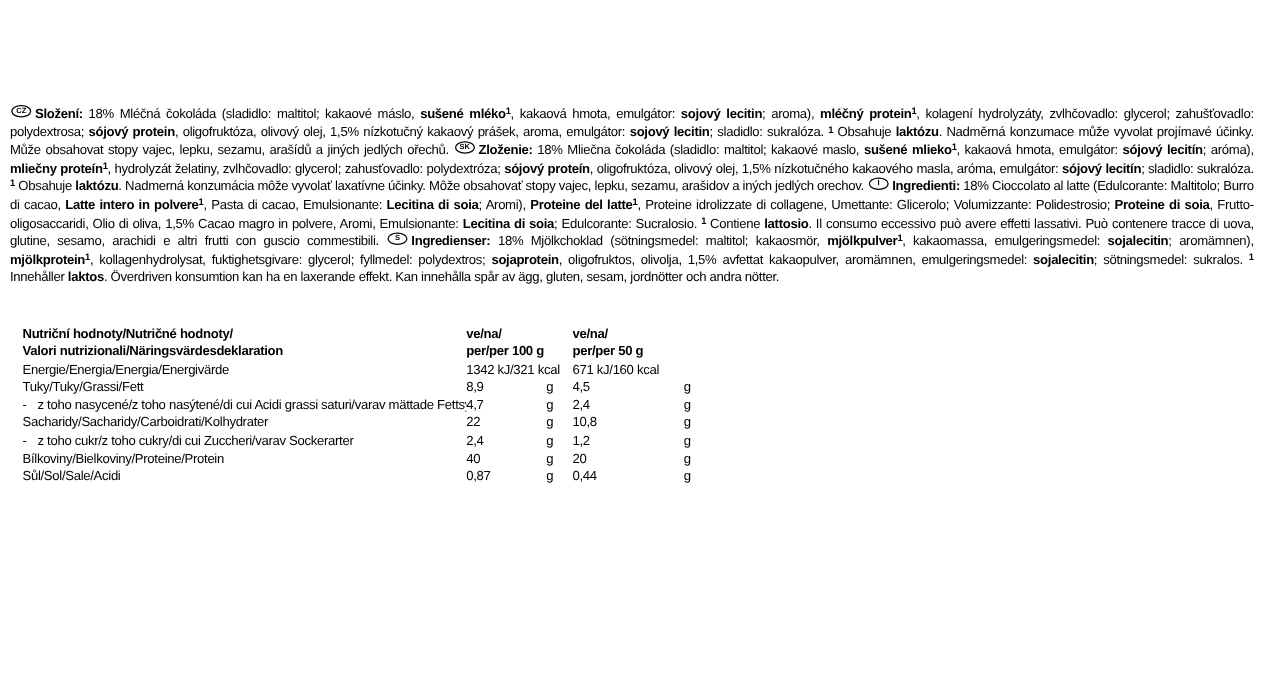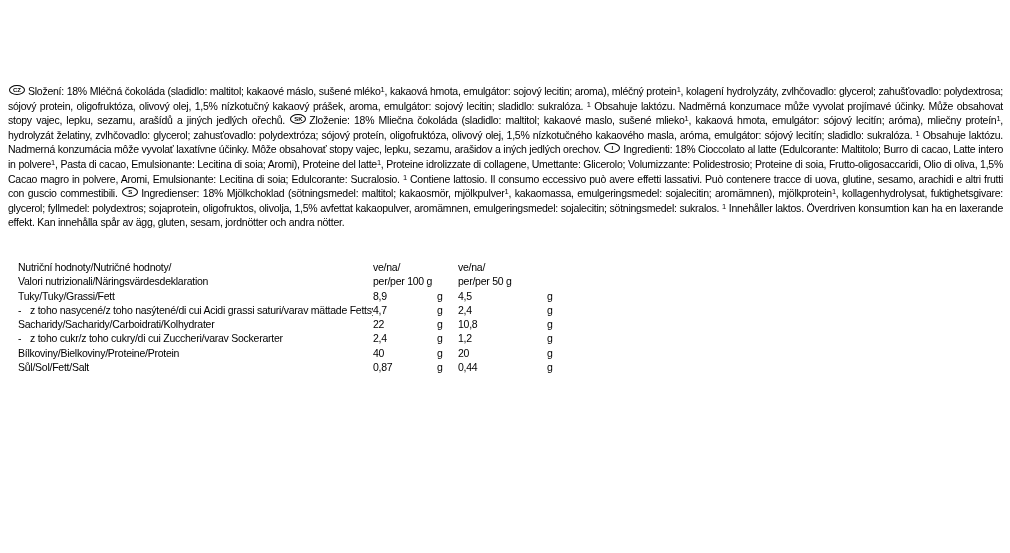--- a/index.html
+++ b/index.html
@@ -19,21 +19,21 @@
     position: absolute;
     left: 8px;
     top: 84px;
     width: 995px;
     margin: 0;
     font-size: 10.5px;
     line-height: 14.6px;
     letter-spacing: -0.25px;
     text-align: justify;
   }
-  .b { font-weight: normal; }
+  .b { font-weight: bold; }
   .sup {
     font-size: 7.5px;
     line-height: 0;
     position: relative;
     top: -3px;
   }
   .lang-icon {
     display: inline-block;
     box-sizing: border-box;
     width: 16px;
@@ -96,20 +96,25 @@
           <td class="num b" colspan="2">ve/na/</td>
         </tr>
         <tr>
           <td class="lbl b">Valori nutrizionali/Näringsvärdesdeklaration</td>
           <td class="num b" colspan="2">per/per 100 g</td>
           <td class="num b" colspan="2">per/per 50 g</td>
         </tr>
       </thead>
       <tbody>
           <tr>
+            <td class="lbl"><span>Energie/Energia/Energia/Energivärde</span></td>
+            <td class="num" colspan="2">1342 kJ/321 kcal</td>
+            <td class="num" colspan="2">671 kJ/160 kcal</td>
+          </tr>
+          <tr>
             <td class="lbl"><span>Tuky/Tuky/Grassi/Fett</span></td>
             <td class="num">8,9</td>
             <td class="num">g</td>
             <td class="num">4,5</td>
             <td class="num">g</td>
           </tr>
           <tr>
             <td class="lbl"><span class="dash">-</span><span>z toho nasycené/z toho nasýtené/di cui Acidi grassi saturi/varav mättade Fettsyror</span></td>
             <td class="num">4,7</td>
             <td class="num">g</td>
@@ -131,21 +136,21 @@
             <td class="num">g</td>
           </tr>
           <tr>
             <td class="lbl"><span>Bílkoviny/Bielkoviny/Proteine/Protein</span></td>
             <td class="num">40</td>
             <td class="num">g</td>
             <td class="num">20</td>
             <td class="num">g</td>
           </tr>
           <tr>
-            <td class="lbl"><span>Sůl/Sol/Fett/Salt</span></td>
+            <td class="lbl"><span>Sůl/Sol/Sale/Acidi</span></td>
             <td class="num">0,87</td>
             <td class="num">g</td>
             <td class="num">0,44</td>
             <td class="num">g</td>
           </tr>
         </tbody>
     </table>
   </div>
 
 </div>

